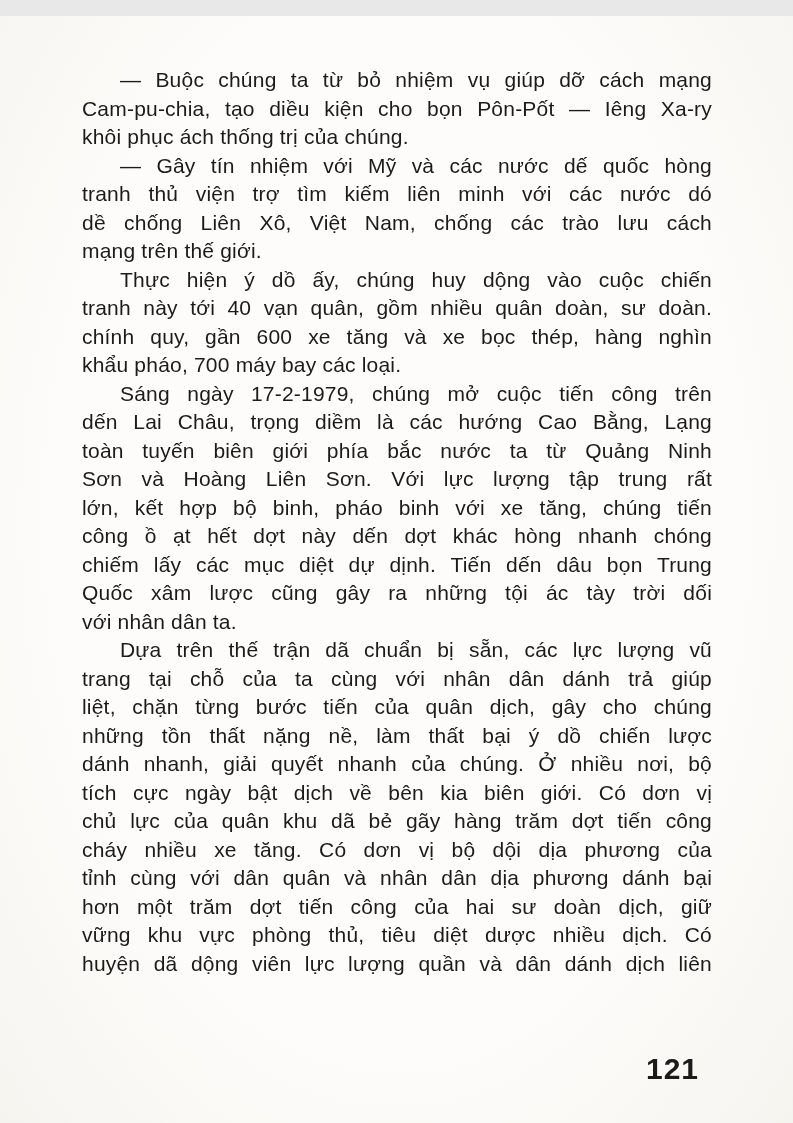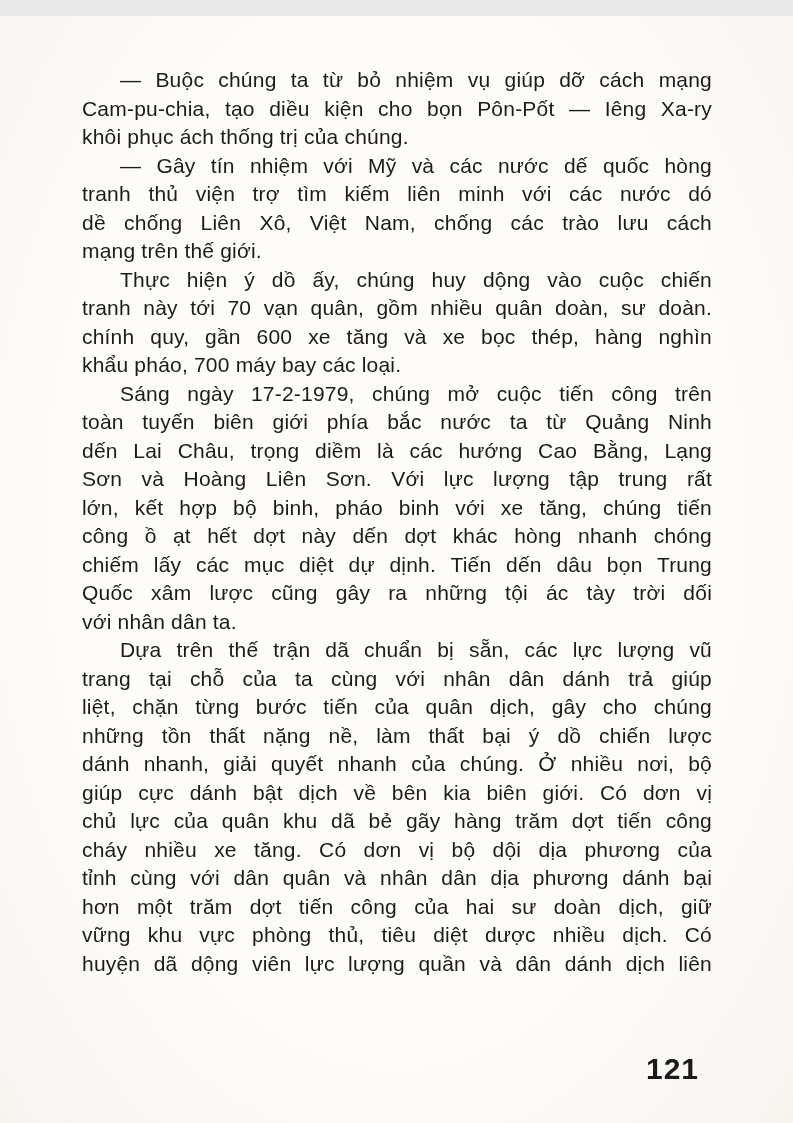--- a/index.html
+++ b/index.html
@@ -64,44 +64,44 @@
 
     <div class="para">
       <div class="line first">— Gây tín nhiệm với Mỹ và các nước dế quốc hòng</div>
       <div class="line">tranh thủ viện trợ tìm kiếm liên minh với các nước dó</div>
       <div class="line">dề chống Liên Xô, Việt Nam, chống các trào lưu cách</div>
       <div class="line end">mạng trên thế giới.</div>
     </div>
 
     <div class="para">
       <div class="line first">Thực hiện ý dồ ấy, chúng huy dộng vào cuộc chiến</div>
-      <div class="line">tranh này tới 70 vạn quân, gồm nhiều quân doàn, sư doàn.</div>
+      <div class="line">tranh này tới 40 vạn quân, gồm nhiều quân doàn, sư doàn.</div>
       <div class="line">chính quy, gần 600 xe tăng và xe bọc thép, hàng nghìn</div>
       <div class="line end">khẩu pháo, 700 máy bay các loại.</div>
     </div>
 
     <div class="para">
       <div class="line first">Sáng ngày 17-2-1979, chúng mở cuộc tiến công trên</div>
+      <div class="line">dến Lai Châu, trọng diềm là các hướng Cao Bằng, Lạng</div>
       <div class="line">toàn tuyến biên giới phía bắc nước ta từ Quảng Ninh</div>
-      <div class="line">dến Lai Châu, trọng diềm là các hướng Cao Bằng, Lạng</div>
       <div class="line">Sơn và Hoàng Liên Sơn. Với lực lượng tập trung rất</div>
       <div class="line">lớn, kết hợp bộ binh, pháo binh với xe tăng, chúng tiến</div>
       <div class="line">công ồ ạt hết dợt này dến dợt khác hòng nhanh chóng</div>
       <div class="line">chiếm lấy các mục diệt dự dịnh. Tiến dến dâu bọn Trung</div>
       <div class="line">Quốc xâm lược cũng gây ra những tội ác tày trời dối</div>
       <div class="line end">với nhân dân ta.</div>
     </div>
 
     <div class="para">
       <div class="line first">Dựa trên thế trận dã chuẩn bị sẵn, các lực lượng vũ</div>
       <div class="line">trang tại chỗ của ta cùng với nhân dân dánh trả giúp</div>
       <div class="line">liệt, chặn từng bước tiến của quân dịch, gây cho chúng</div>
       <div class="line">những tồn thất nặng nề, làm thất bại ý dồ chiến lược</div>
       <div class="line">dánh nhanh, giải quyết nhanh của chúng. Ở nhiều nơi, bộ</div>
-      <div class="line">giúp cực dánh bật dịch về bên kia biên giới. Có dơn vị</div>
+      <div class="line">tích cực ngày bật dịch về bên kia biên giới. Có dơn vị</div>
       <div class="line">chủ lực của quân khu dã bẻ gãy hàng trăm dợt tiến công</div>
       <div class="line">cháy nhiều xe tăng. Có dơn vị bộ dội dịa phương của</div>
       <div class="line">tỉnh cùng với dân quân và nhân dân dịa phương dánh bại</div>
       <div class="line">hơn một trăm dợt tiến công của hai sư doàn dịch, giữ</div>
       <div class="line">vững khu vực phòng thủ, tiêu diệt dược nhiều dịch. Có</div>
       <div class="line">huyện dã dộng viên lực lượng quần và dân dánh dịch liên</div>
     </div>
 
   </div>
 

